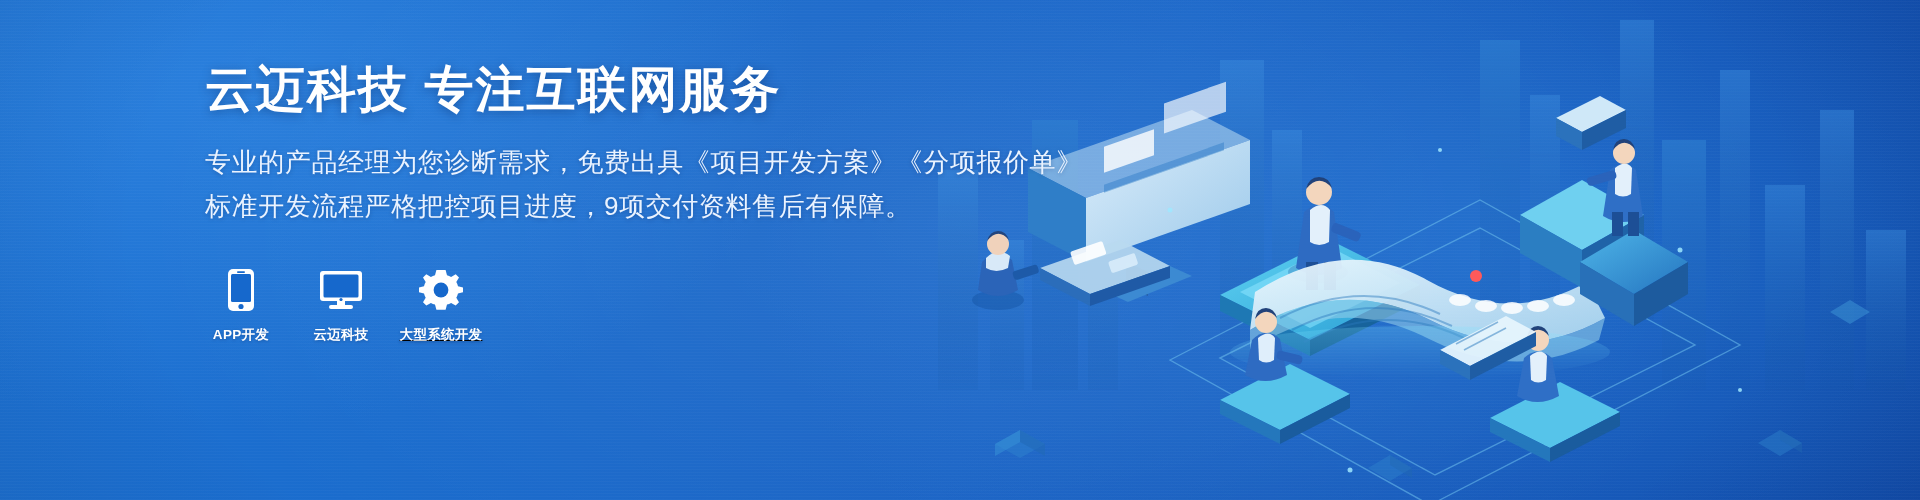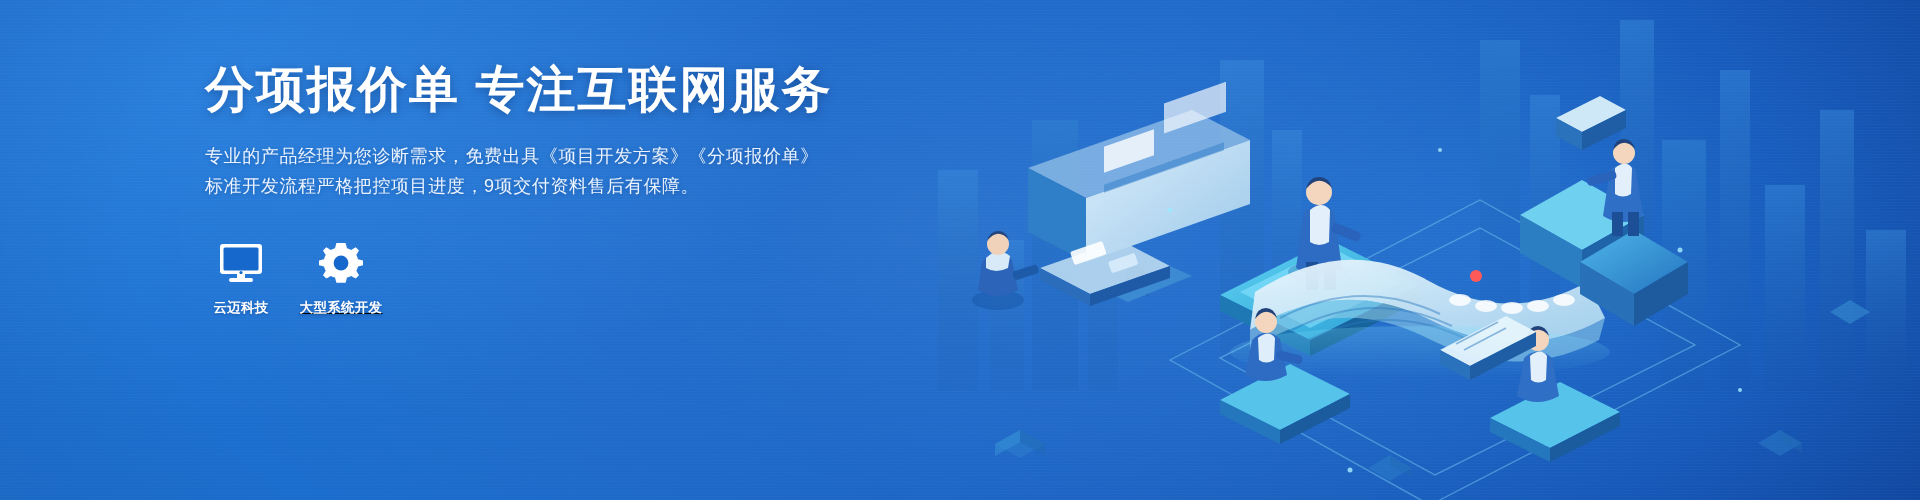--- a/index.html
+++ b/index.html
@@ -27,21 +27,21 @@
 
   
   .copy { position:absolute; left:205px; top:62px; width:720px; z-index:6; }
   .headline{
     font-size:49px; font-weight:bold; color:#ffffff; letter-spacing:2px;
     line-height:1.12; white-space:nowrap;
     text-shadow:0 2px 10px rgba(0,30,80,0.35);
   }
   .sub { margin-top:24px; }
   .sub-line{
-    font-size:18px; color:#eaf3ff; line-height:1.68; letter-spacing:0.6px;
+    font-size:26px; color:#eaf3ff; line-height:1.68; letter-spacing:0.6px;
     white-space:nowrap; font-weight:normal;
     text-shadow:0 1px 4px rgba(0,30,80,0.28);
   }
 
   
   .services{ display:flex; margin-top:40px; }
   .service{
     display:flex; flex-direction:column; align-items:center;
     width:72px; margin-right:28px; cursor:pointer;
   }
@@ -271,29 +271,40 @@
         <circle cx="250" cy="210" r="2.5"></circle>
         <circle cx="520" cy="150" r="2"></circle>
         <circle cx="760" cy="250" r="2.5"></circle>
         <circle cx="820" cy="390" r="2"></circle>
         <circle cx="430" cy="470" r="2.5"></circle>
       </g>
     </svg>
   </div>
 
   <div class="copy">
-    <div class="headline">分项报价单 专注互联网服务</div>
+    <div class="headline">云迈科技 专注互联网服务</div>
 
     <div class="sub">
       <div class="sub-line">专业的产品经理为您诊断需求，免费出具《项目开发方案》《分项报价单》</div>
       <div class="sub-line">标准开发流程严格把控项目进度，9项交付资料售后有保障。</div>
     </div>
 
     <div class="services">
 
+      <div class="service">
+        <span class="svc-icon">
+          <svg width="30" height="44" viewBox="0 0 30 44">
+            <rect x="2" y="1" width="26" height="42" rx="5" fill="#ffffff"></rect>
+            <rect x="5" y="6" width="20" height="28" rx="1.5" fill="#1668cc"></rect>
+            <rect x="11" y="3.2" width="8" height="1.8" rx="0.9" fill="#1668cc"></rect>
+            <circle cx="15" cy="38.5" r="2.6" fill="#1668cc"></circle>
+          </svg>
+        </span>
+        <span class="svc-label">APP开发</span>
+      </div>
 
 
 
       <div class="service">
         <span class="svc-icon">
           <svg width="46" height="42" viewBox="0 0 46 42">
             <rect x="2" y="2" width="42" height="30" rx="3" fill="#ffffff"></rect>
             <rect x="5.5" y="5.5" width="35" height="23" rx="1.5" fill="#1668cc"></rect>
             <circle cx="23" cy="30.6" r="1.6" fill="#1668cc"></circle>
             <rect x="19" y="32" width="8" height="5" fill="#ffffff"></rect>

